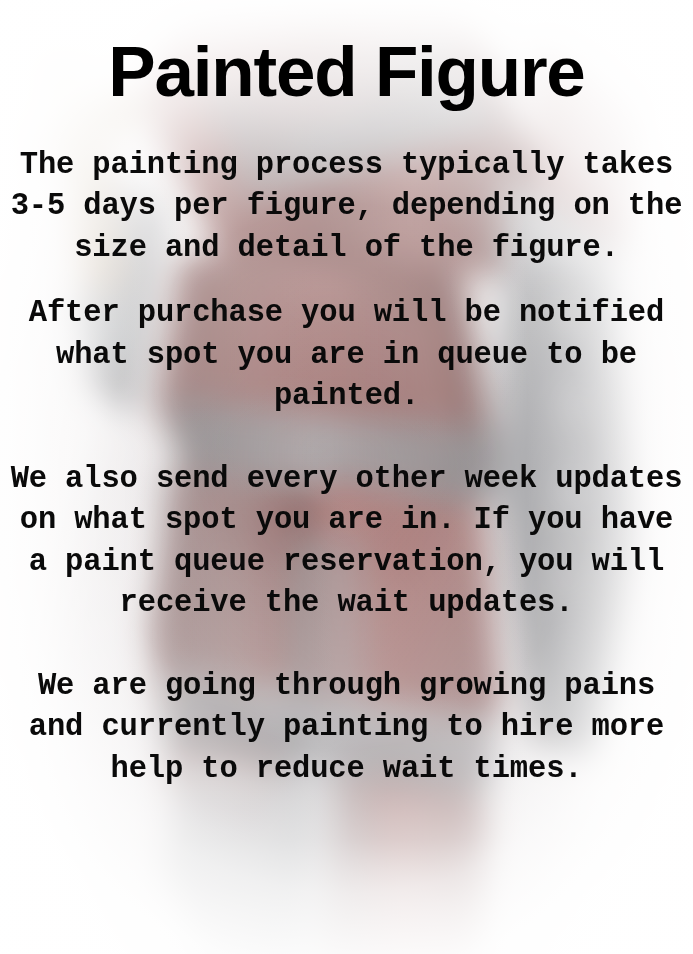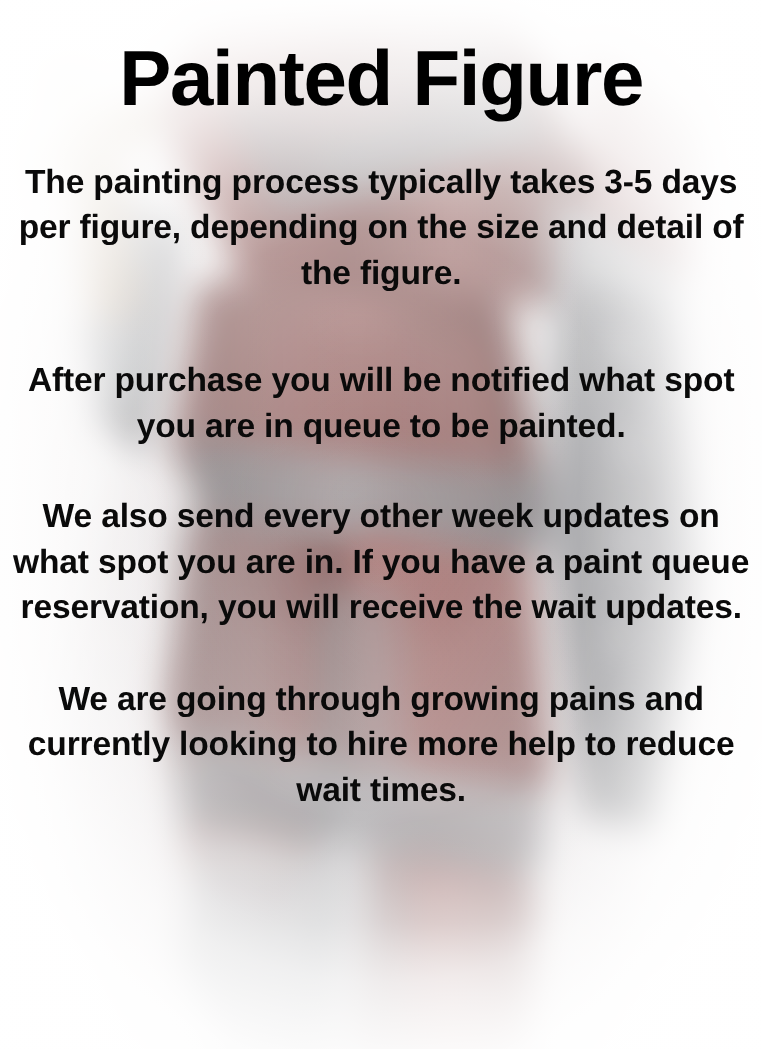--- a/index.html
+++ b/index.html
@@ -79,24 +79,25 @@
   }
 
   .body-block {
     font-size: 30.5px;
     font-weight: 700;
     line-height: 41.5px;
     letter-spacing: -0.15px;
     margin: 0;
     padding: 0 3px;
     color: #0a0a0a;
+    font-family: Liberation Mono, monospace;
   }
 
   #para-1 { margin-top: 38px; }
-  #para-2 { margin-top: 56px; }
+  #para-2 { margin-top: 24px; }
   #para-3 { margin-top: 41px; }
   #para-4 { margin-top: 41px; }
 </style>
 </head>
 <body>
 
 <div id="poster">
 
   <div id="backdrop">
     <svg viewBox="0 0 693 954" preserveAspectRatio="xMidYMid slice" xmlns="http://www.w3.org/2000/svg">
@@ -186,16 +187,16 @@
     <h1 id="poster-title">
       <span>Painted Figure</span><br>
     </h1>
 
     <p class="body-block" id="para-1">The painting process typically takes 3-5 days per figure, depending on the size and detail of the figure.</p>
 
     <p class="body-block" id="para-2">After purchase you will be notified what spot you are in queue to be painted.</p>
 
     <p class="body-block" id="para-3">We also send every other week updates on what spot you are in. If you have a paint queue reservation, you will receive the wait updates.</p>
 
-    <p class="body-block" id="para-4">We are going through growing pains and currently looking to hire more help to reduce wait times.</p>
+    <p class="body-block" id="para-4">We are going through growing pains and currently painting to hire more help to reduce wait times.</p>
 
   </div>
 </div>
 
 </body></html>

